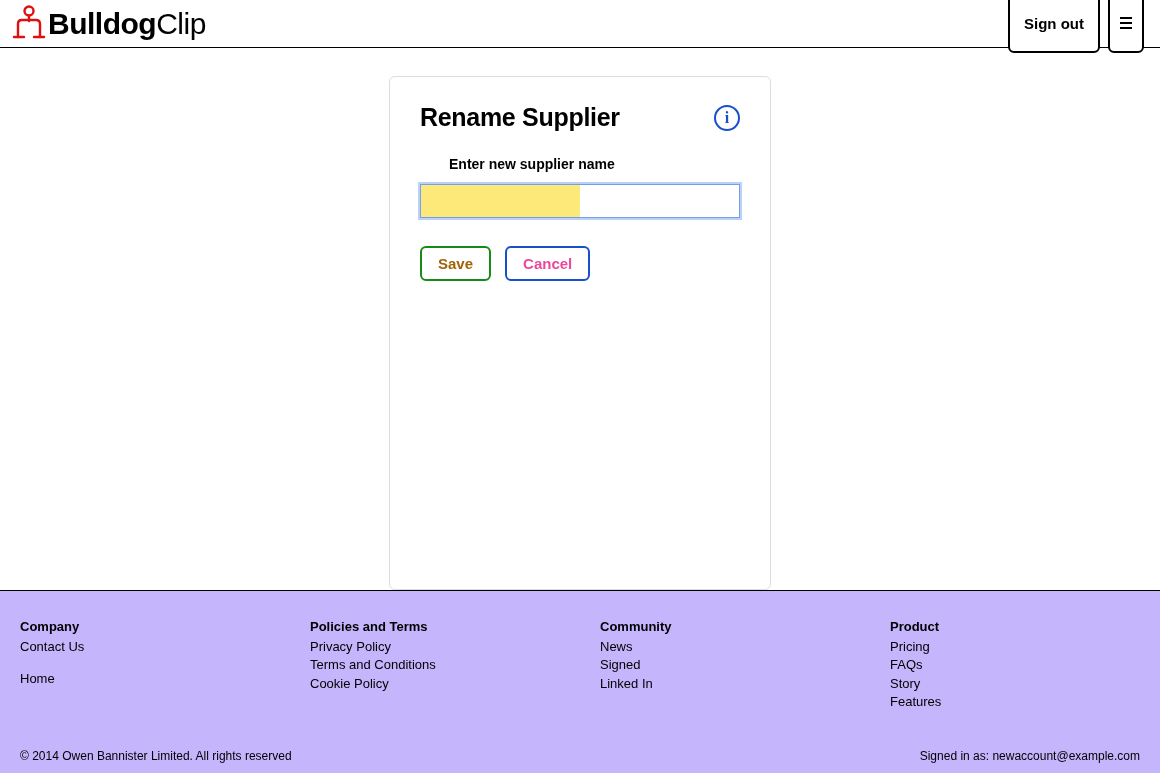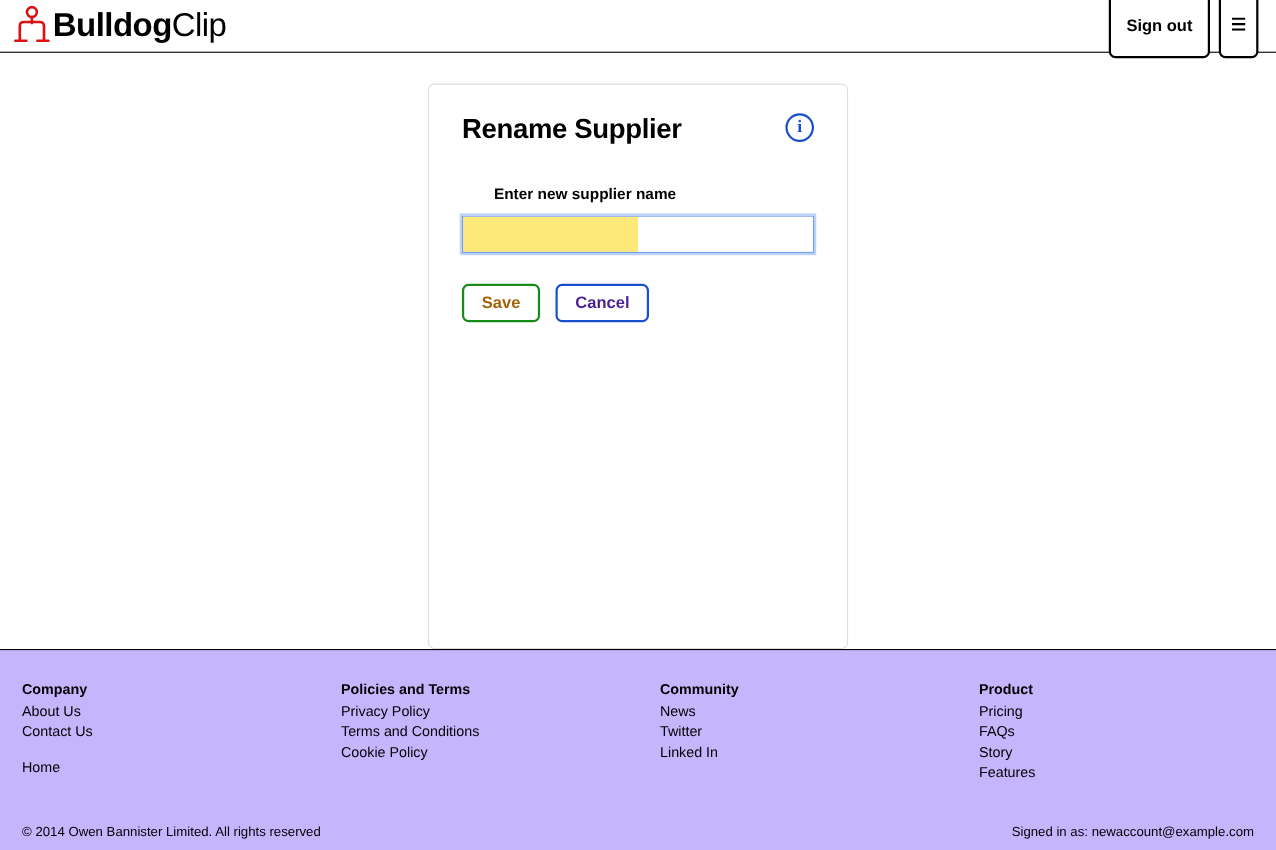--- a/index.html
+++ b/index.html
@@ -69,22 +69,23 @@
 }
 .card {
   width: 382px;
   border: 1px solid #ddd;
   border-radius: 6px;
   padding: 26px 30px 28px;
   background: #fff;
 }
 .card-header {
   display: flex;
+  align-items: center;
   justify-content: space-between;
-  margin-bottom: 36px;
+  margin-bottom: 24px;
 }
 .card-title {
   font-size: 25px;
   font-weight: 800;
   letter-spacing: -0.3px;
 }
 .info-circle {
   width: 26px;
   height: 26px;
   border: 2.5px solid #184fcc;
@@ -125,21 +126,21 @@
 .btn {
   border-radius: 6px;
   padding: 7px 16px;
   font-size: 15px;
   font-weight: 700;
   font-family: inherit;
   background: #fff;
   cursor: pointer;
 }
 .btn-save { border: 2px solid #178a17; color: #a16207; }
-.btn-cancel { border: 2px solid #184fcc; color: #4c1d95; }
+.btn-cancel { border: 2px solid #184fcc; color: #ec4899; }
 
 
 .footer {
   background: #c4b5fd;
   border-top: 1px solid #000;
   padding: 28px 20px 6px;
   font-size: 13px;
 }
 .footer-cols {
   display: flex;
@@ -215,34 +216,33 @@
       <button class="btn btn-save">Save</button>
       <button class="btn btn-cancel">Cancel</button>
     </div>
   </div>
 </div>
 
 <div class="footer">
   <div class="footer-cols">
     <div class="footer-col">
       <h4>Company</h4>
-      <a>About Us</a>
       <a>Contact Us</a>
       <a class="home">Home</a>
     </div>
     <div class="footer-col">
       <h4>Policies and Terms</h4>
       <a>Privacy Policy</a>
       <a>Terms and Conditions</a>
       <a>Cookie Policy</a>
     </div>
     <div class="footer-col">
       <h4>Community</h4>
       <a>News</a>
-      <a>Twitter</a>
+      <a>Signed</a>
       <a>Linked In</a>
     </div>
     <div class="footer-col">
       <h4>Product</h4>
       <a>Pricing</a>
       <a>FAQs</a>
       <a>Story</a>
       <a>Features</a>
     </div>
   </div>

